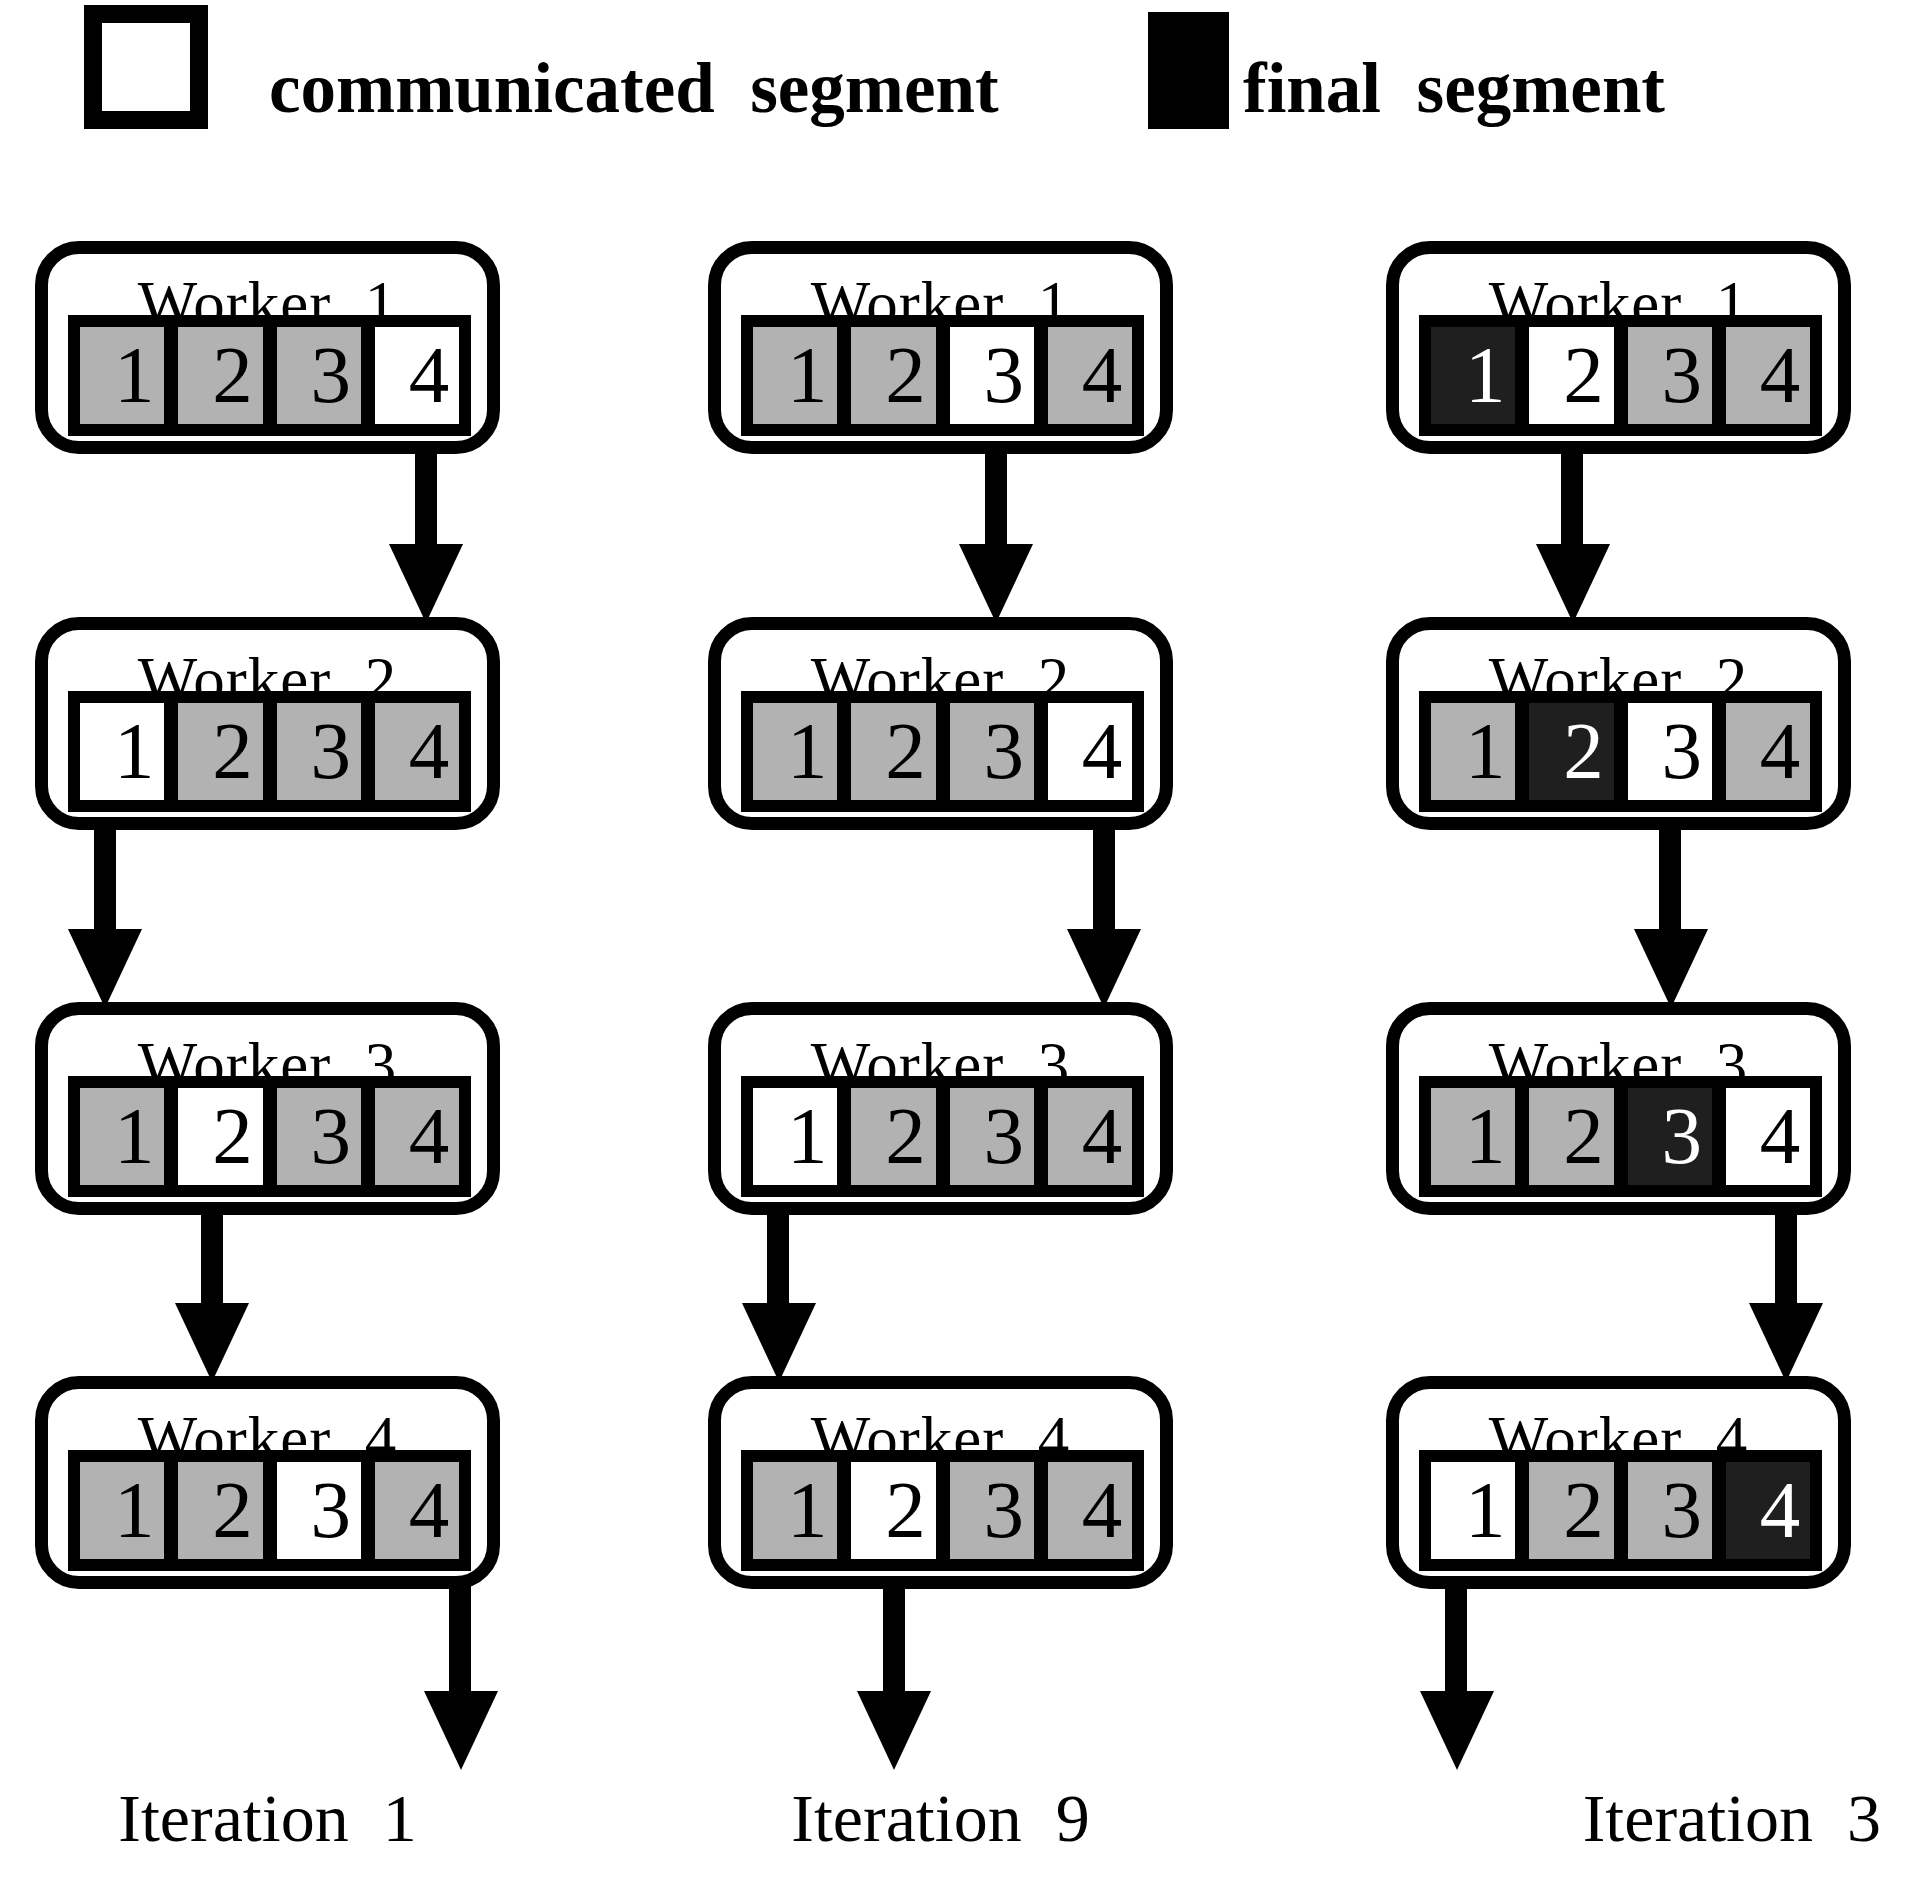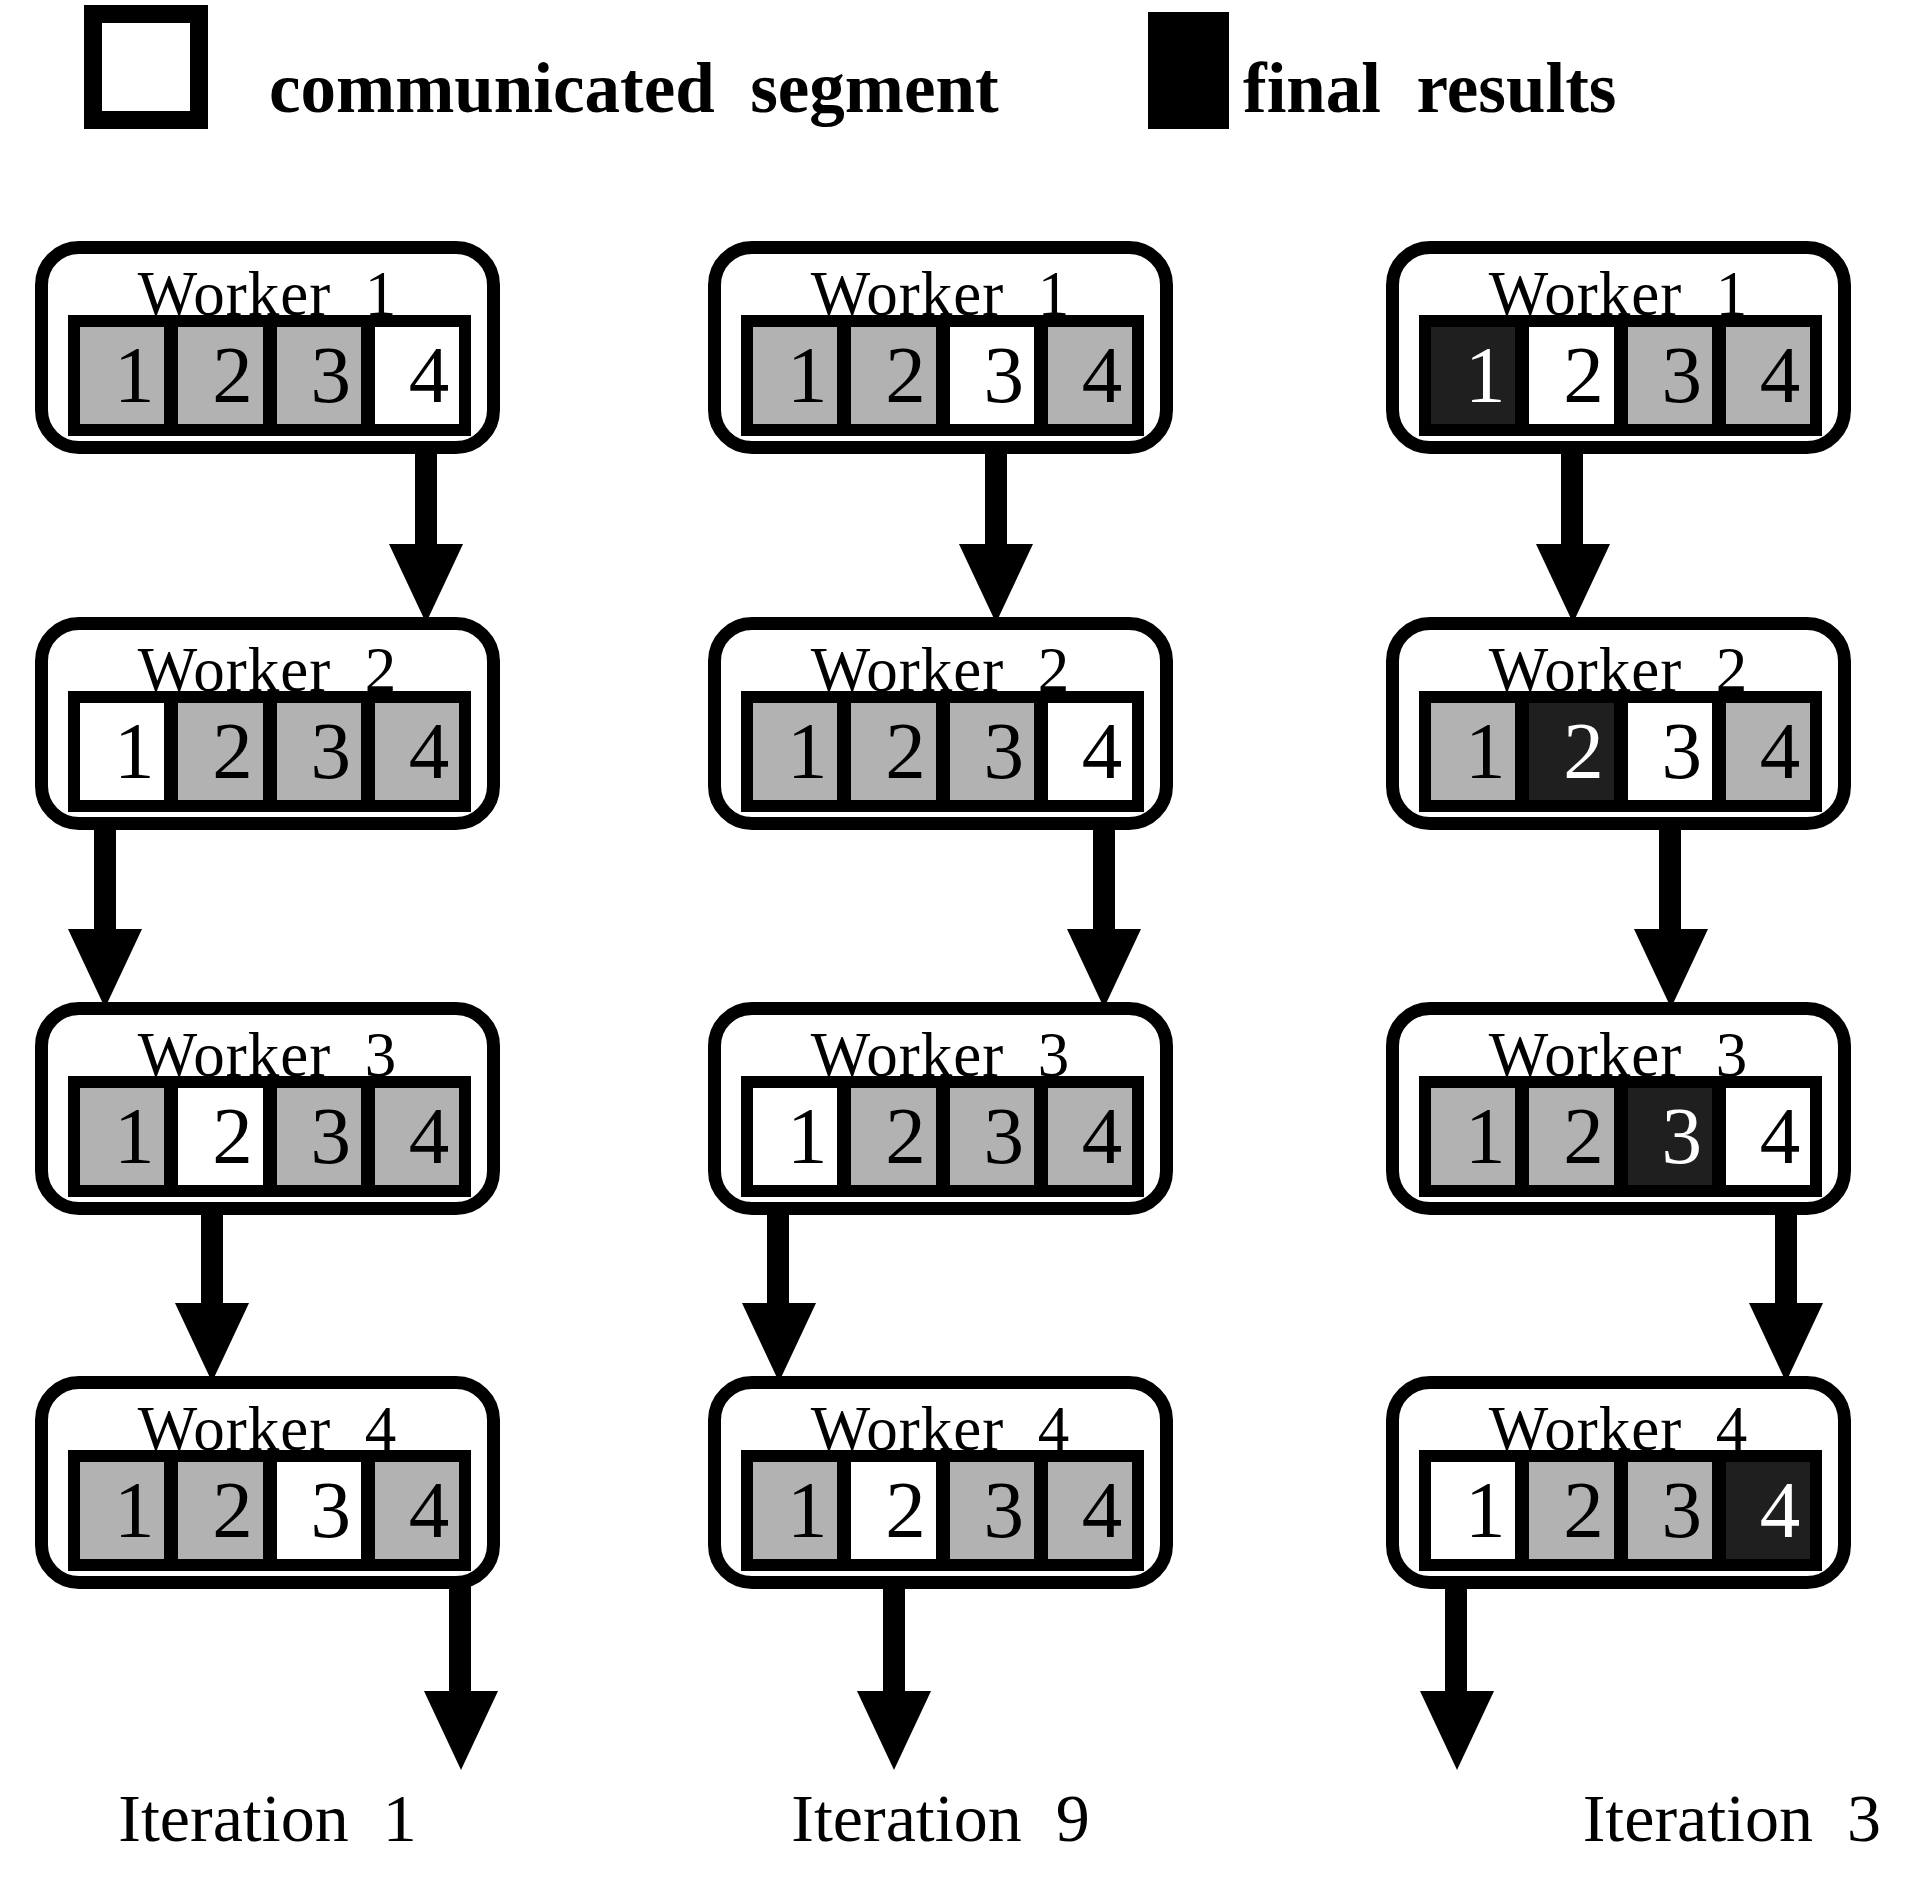--- a/index.html
+++ b/index.html
@@ -16,21 +16,21 @@
   .legend-label { top:34px; font-size:71px; line-height:109px; white-space:pre; }
   .legend-label.l1 { left:269px; }
   .legend-label.l2 { left:1243px; }
 
   
   .worker-box {
     position:absolute; width:465px; height:213px; box-sizing:border-box;
     background:#fff; border:13px solid #000; border-radius:44px;
   }
   .worker-title {
-    text-align:center; font-size:63px; line-height:73px; margin-top:4px;
+    text-align:center; font-size:63px; line-height:73px; margin-top:14px;
     white-space:pre; letter-spacing:1px;
   }
   .seg-row {
     position:absolute; left:20px; right:16px; bottom:5px; height:121px;
     box-sizing:border-box; background:#000; display:flex; padding:12px; gap:14px;
   }
   .seg { flex:1; display:flex; align-items:center; justify-content:center; }
   .seg span { font-size:81px; line-height:81px; transform:translateX(12px); }
   .seg.partial      { background:#b2b2b2; color:#000; }
   .seg.communicated { background:#ffffff; color:#000; }
@@ -48,21 +48,21 @@
 </style>
 </head>
 <body>
 
 <div id="figure">
 
   <div>
     <div class="abs swatch-white"></div>
     <div class="abs legend-label l1">communicated  segment</div>
     <div class="abs swatch-black"></div>
-    <div class="abs legend-label l2">final  results</div>
+    <div class="abs legend-label l2">final  segment</div>
   </div>
 
   <div id="diagram">
       <div class="worker-box" style="left: 35px; top: 241px;">
     <div class="worker-title">Worker  1</div>
     <div class="seg-row">
           <div class="seg partial">
     <span>1</span>
   </div>
           <div class="seg partial">

